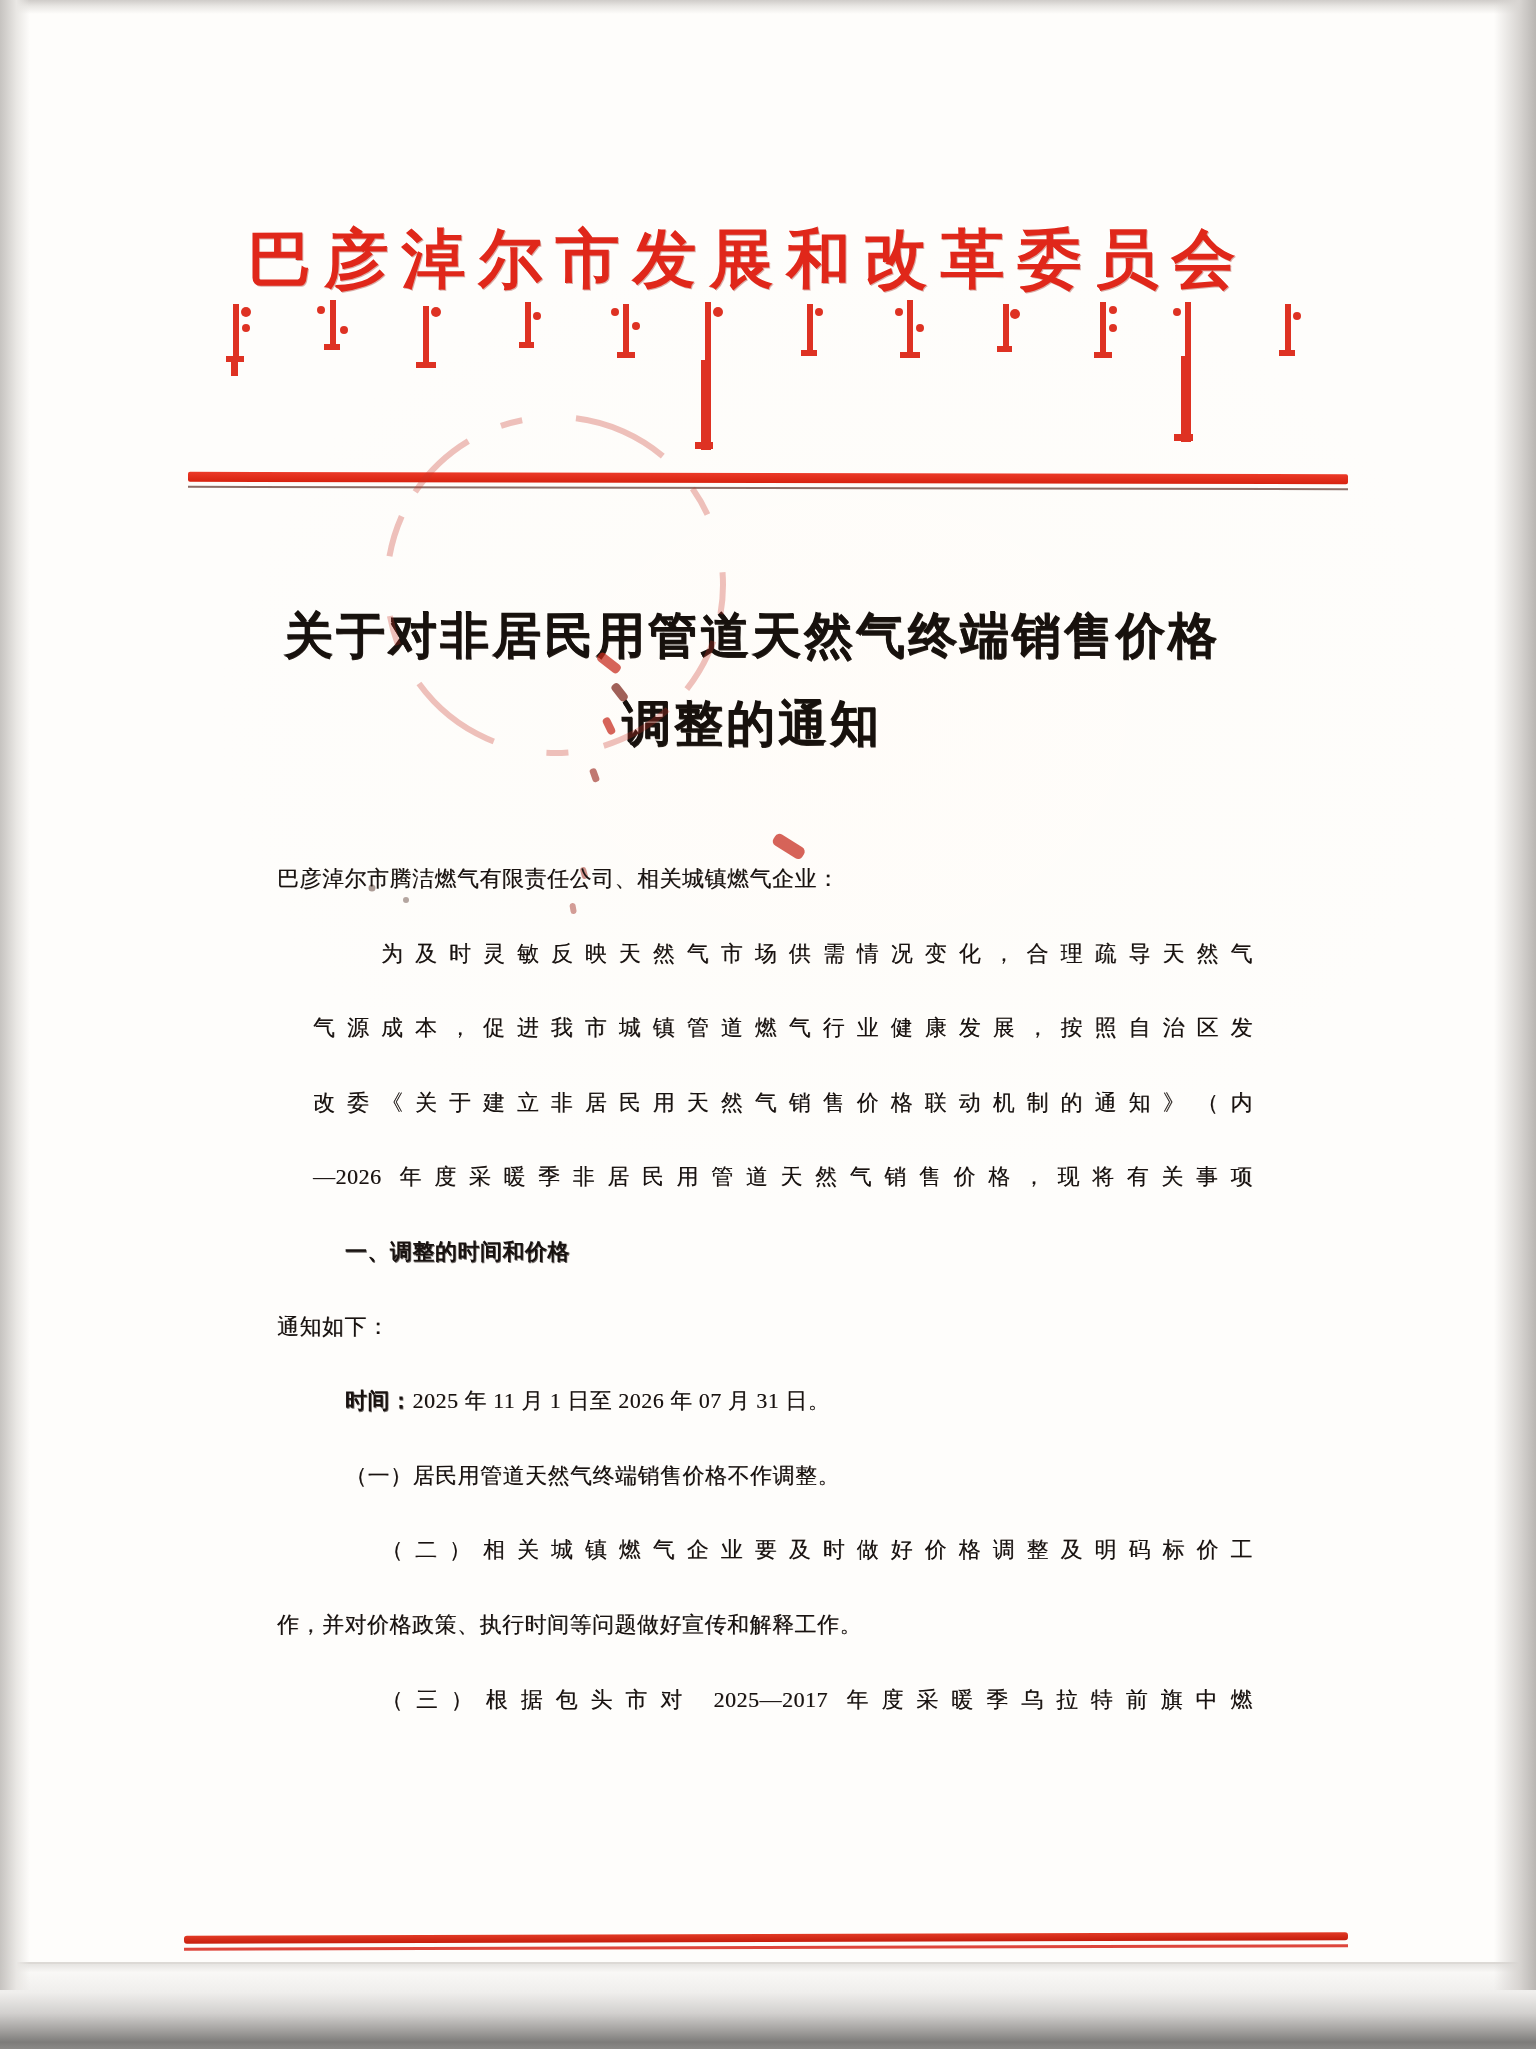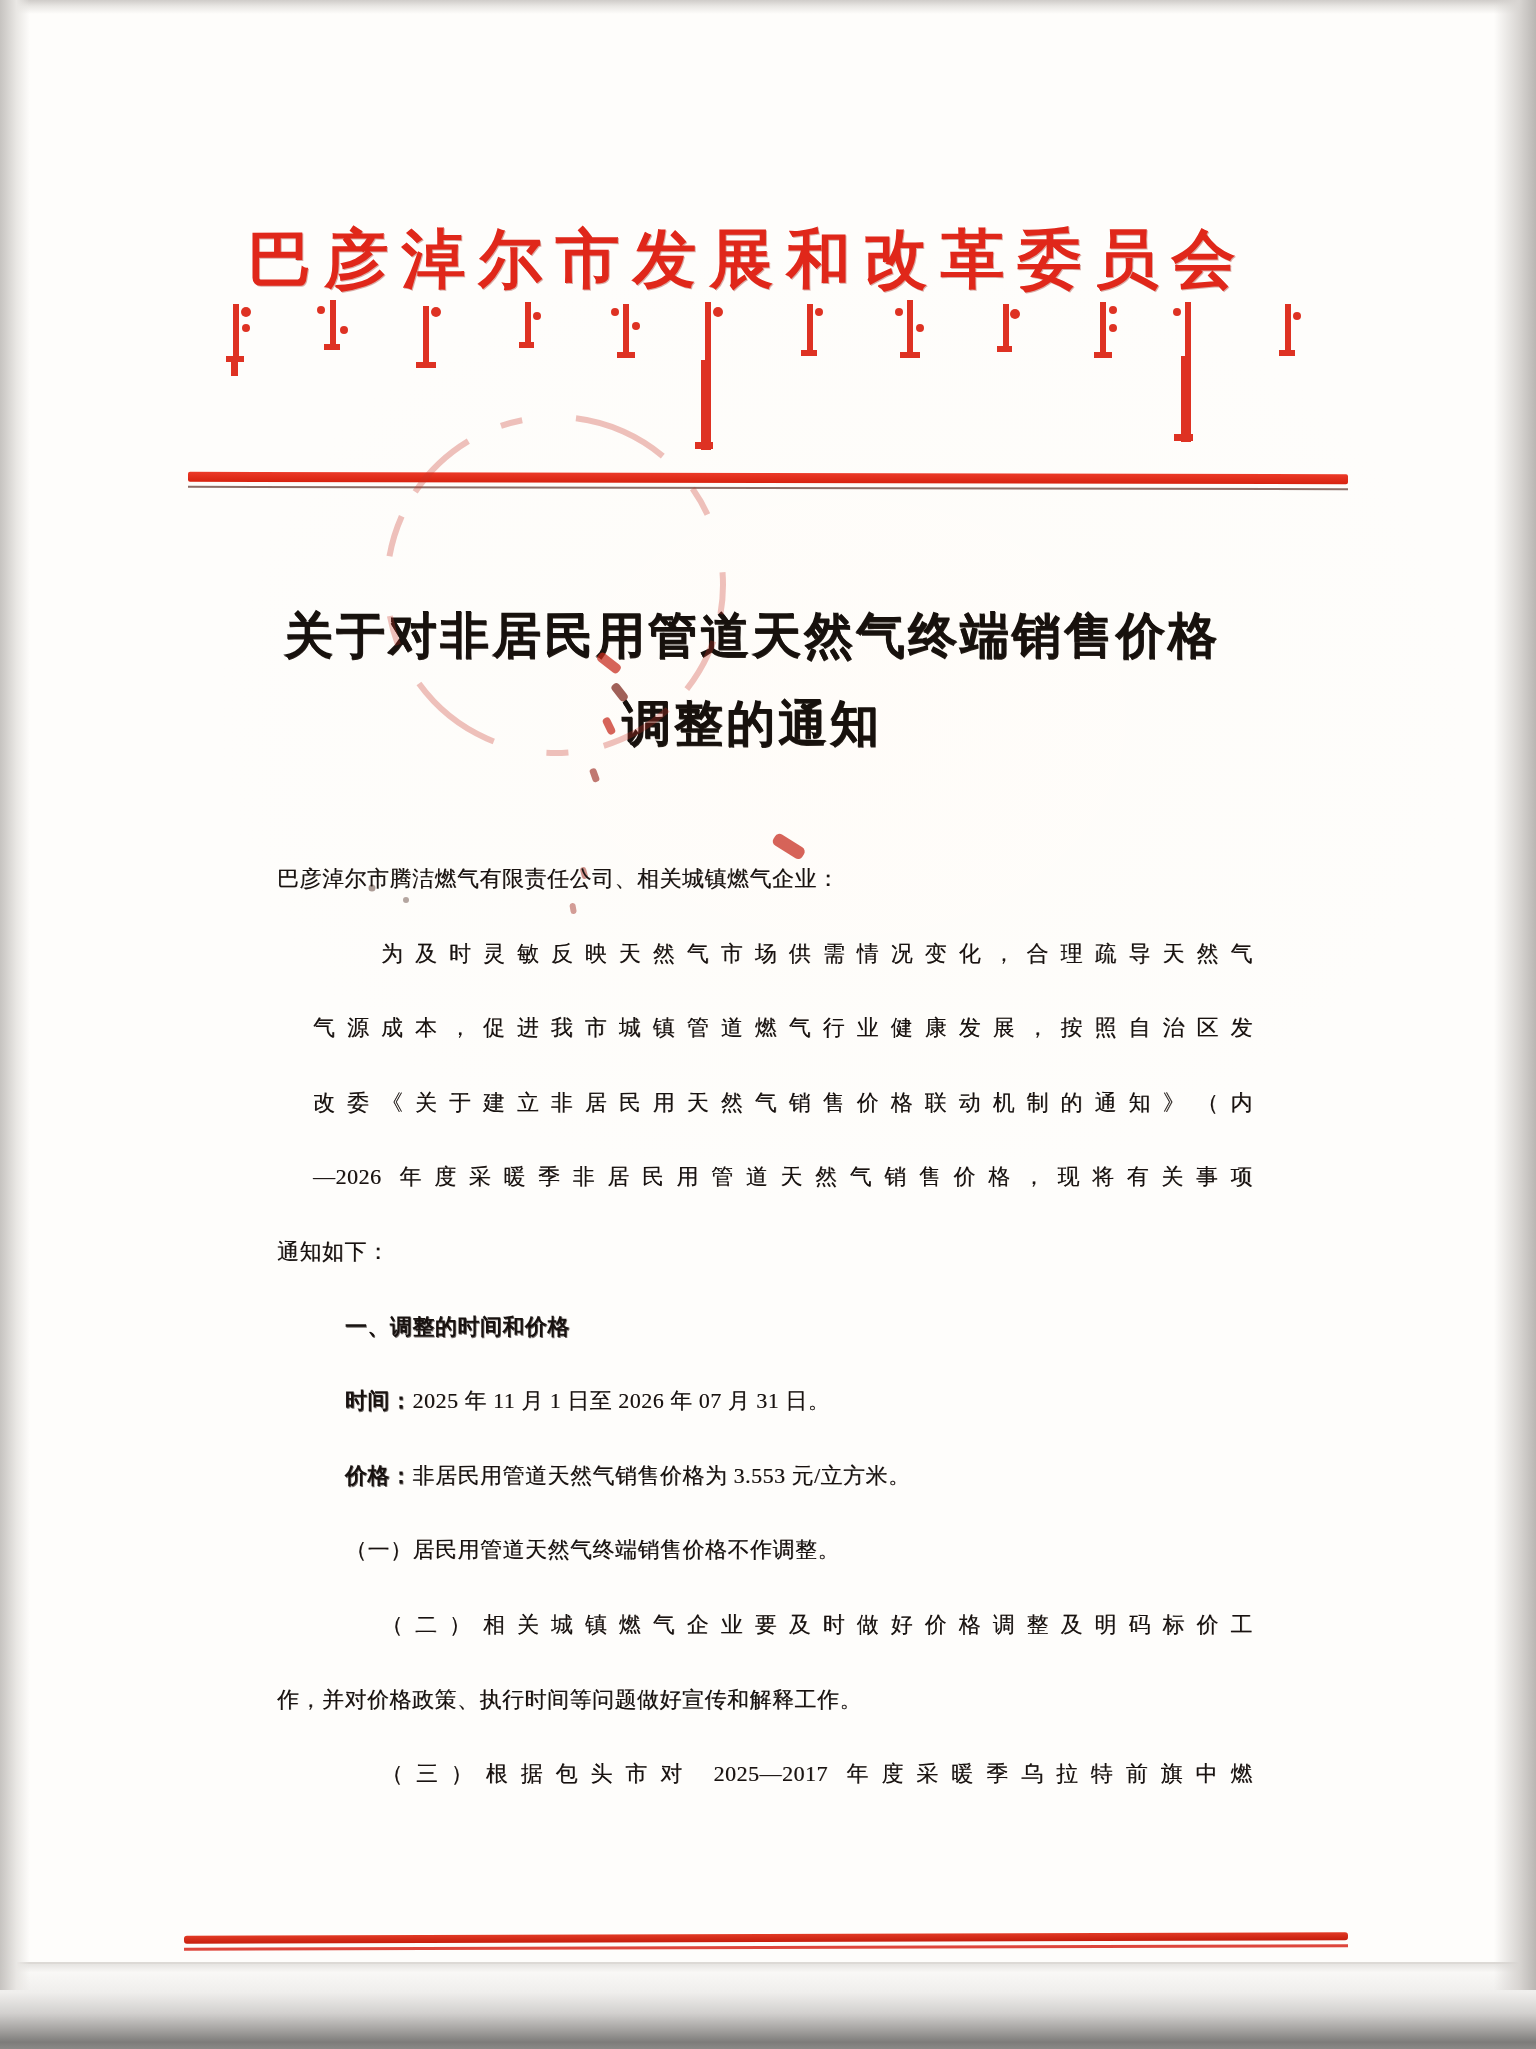--- a/index.html
+++ b/index.html
@@ -167,27 +167,24 @@
     <div>关于对非居民用管道天然气终端销售价格</div>
     <div>调整的通知</div>
   </div>
 
   <div class="body-text">
     <div class="line">巴彦淖尔市腾洁燃气有限责任公司、相关城镇燃气企业：</div>
     <div class="line ind just">为及时灵敏反映天然气市场供需情况变化，合理疏导天然气</div>
     <div class="line just">气源成本，促进我市城镇管道燃气行业健康发展，按照自治区发</div>
     <div class="line just">改委《关于建立非居民用天然气销售价格联动机制的通知》（内</div>
     <div class="line just">—2026 年度采暖季非居民用管道天然气销售价格，现将有关事项</div>
+    <div class="line ind bold">一、调整的时间和价格</div>
     <div class="line">通知如下：</div>
-    <div class="line ind bold">一、调整的时间和价格</div>
     <div class="line ind">
       <span class="bold">时间：</span><span>2025 年 11 月 1 日至 2026 年 07 月 31 日。</span>
-    </div>
-    <div class="line ind">
-      <span class="bold">价格：</span><span>非居民用管道天然气销售价格为 3.553 元/立方米。</span>
     </div>
     <div class="line ind">（一）居民用管道天然气终端销售价格不作调整。</div>
     <div class="line ind just">（二）相关城镇燃气企业要及时做好价格调整及明码标价工</div>
     <div class="line">作，并对价格政策、执行时间等问题做好宣传和解释工作。</div>
     <div class="line ind just">（三）根据包头市对 2025—2017 年度采暖季乌拉特前旗中燃</div>
   </div>
 
   <div class="red-underline">
     <div class="u1"></div>
     <div class="u2"></div>

